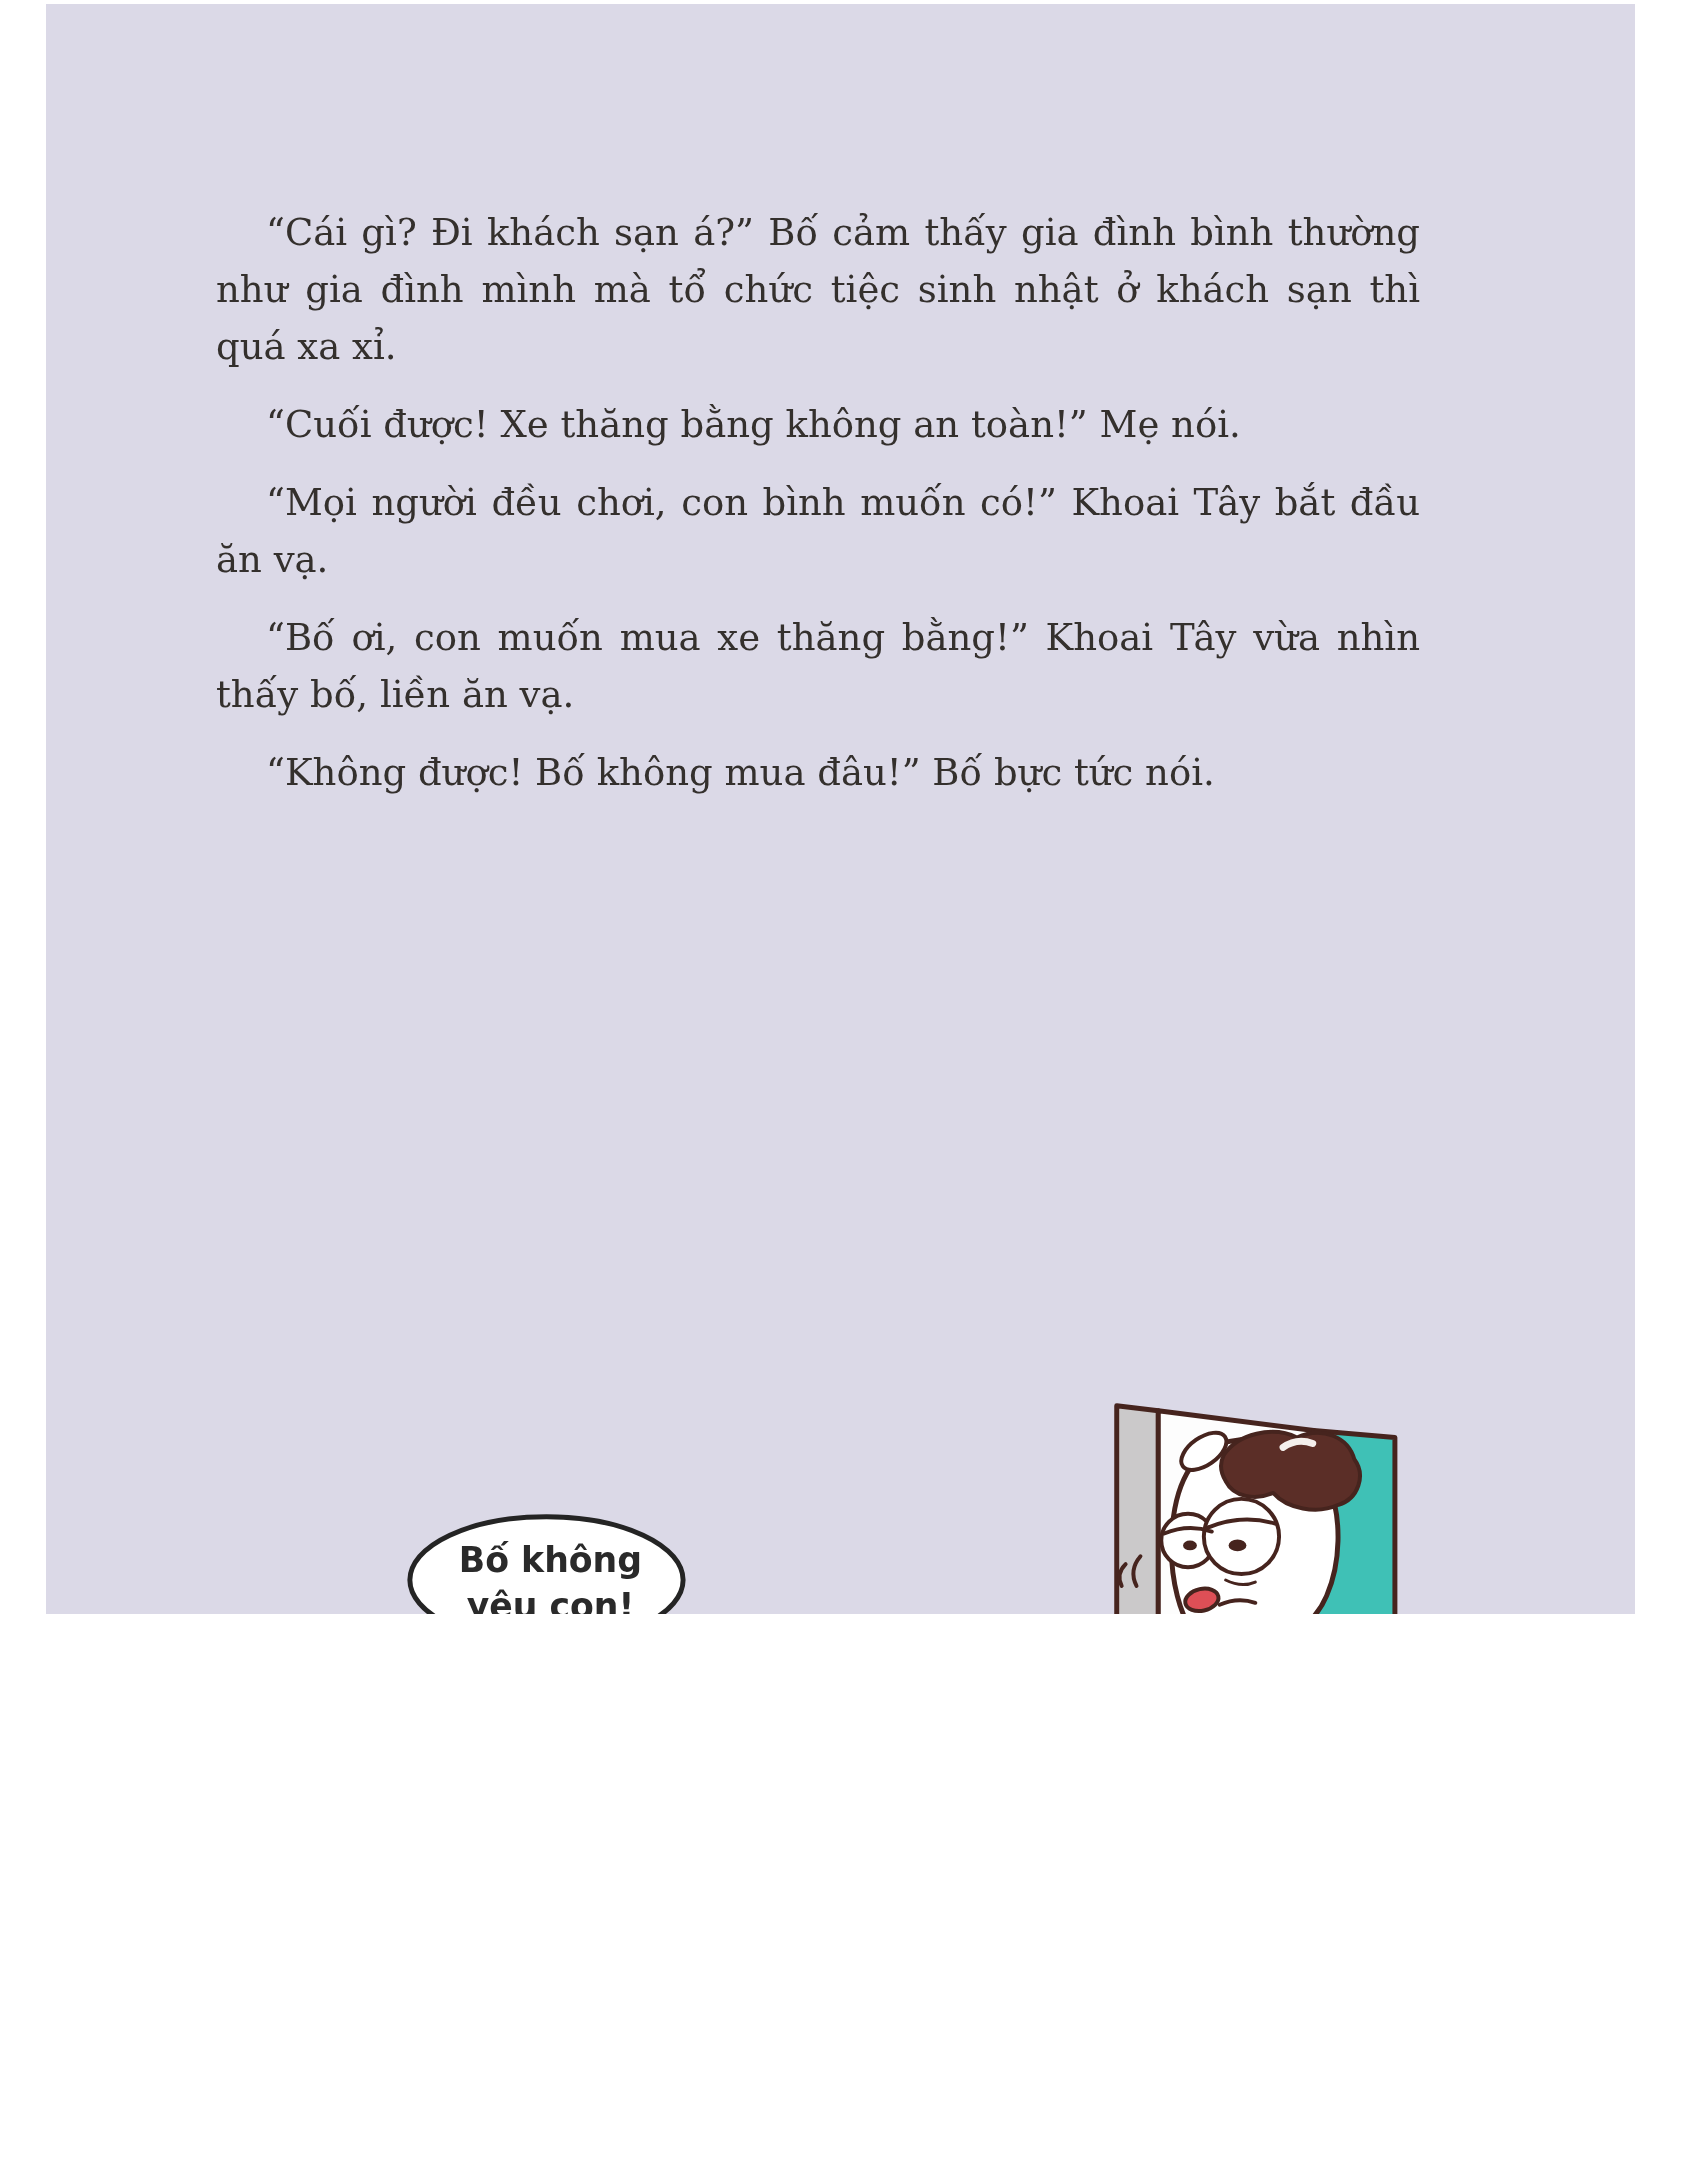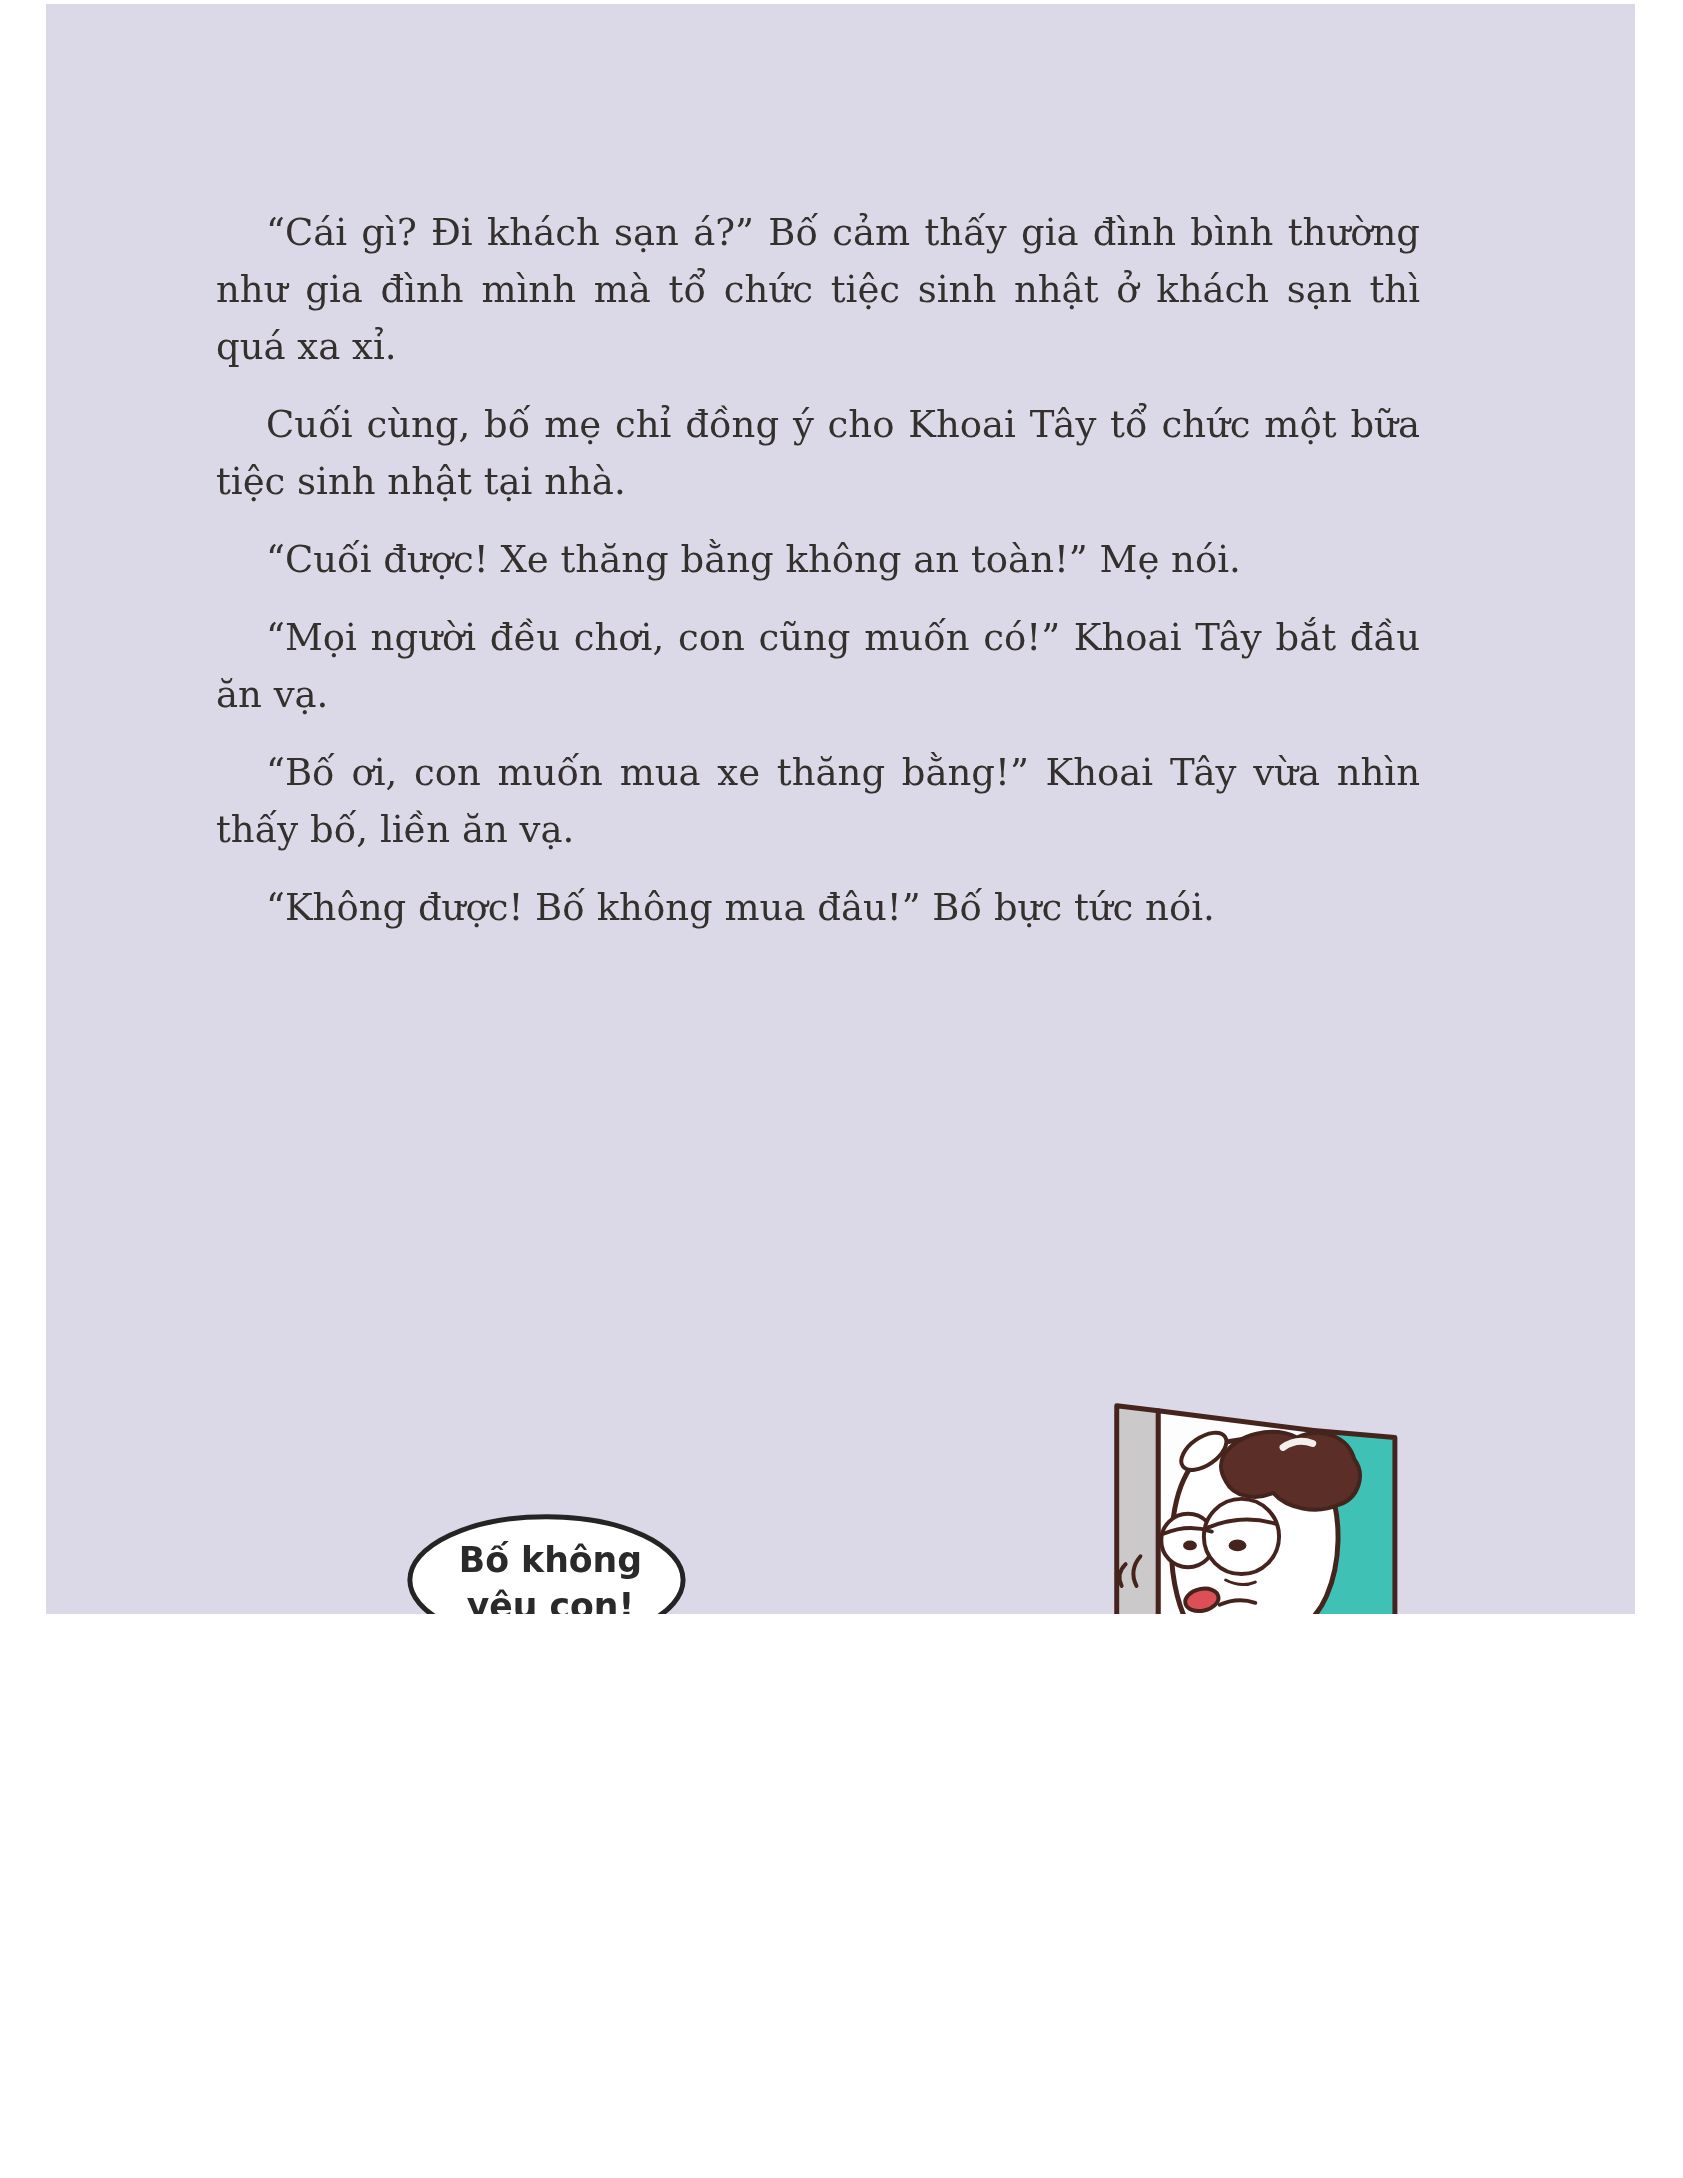--- a/index.html
+++ b/index.html
@@ -15,23 +15,22 @@
             font-size:40px;fill:#4c3e20;}
 </style>
 </head>
 <body>
 
 <div class="page">
   <div class="wall"></div>
 
   <div class="textblock">
     <p>“Cái gì? Đi khách sạn á?” Bố cảm thấy gia đình bình thường như gia đình mình mà tổ chức tiệc sinh nhật ở khách sạn thì quá xa xỉ.</p>
-    <p>Cuối cùng, bố mẹ chỉ đồng ý cho Khoai Tây tổ chức một bữa tiệc sinh nhật tại nhà.</p>
     <p>“Cuối được! Xe thăng bằng không an toàn!” Mẹ nói.</p>
-    <p>“Mọi người đều chơi, con cũng muốn có!” Khoai Tây bắt đầu ăn vạ.</p>
+    <p>“Mọi người đều chơi, con bình muốn có!” Khoai Tây bắt đầu ăn vạ.</p>
     <p>“Bố ơi, con muốn mua xe thăng bằng!” Khoai Tây vừa nhìn thấy bố, liền ăn vạ.</p>
     <p>“Không được! Bố không mua đâu!” Bố bực tức nói.</p>
   </div>
 
   <svg class="illu" viewBox="0 0 1700 2200" stroke-linecap="round" stroke-linejoin="round">
 
     <path d="M46,1648 C200,1672 340,1700 470,1726 C600,1752 700,1762 820,1786 C950,1810 1080,1846 1180,1868 C1300,1892 1480,1922 1651,1949 L1651,1952 L46,1952 Z" fill="#ffffff" stroke="none"></path>
     <path d="M46,1648 C200,1672 340,1700 470,1726 C600,1752 700,1762 820,1786 C950,1810 1080,1846 1180,1868 C1300,1892 1480,1922 1651,1949" fill="none" stroke="#46241e" stroke-width="5"></path>
 
     <path d="M704,1666 C740,1678 776,1668 808,1680 C844,1694 886,1682 918,1694 C954,1706 1000,1696 1034,1708 C1064,1718 1100,1706 1128,1716" fill="none" stroke="#46241e" stroke-width="4"></path>

